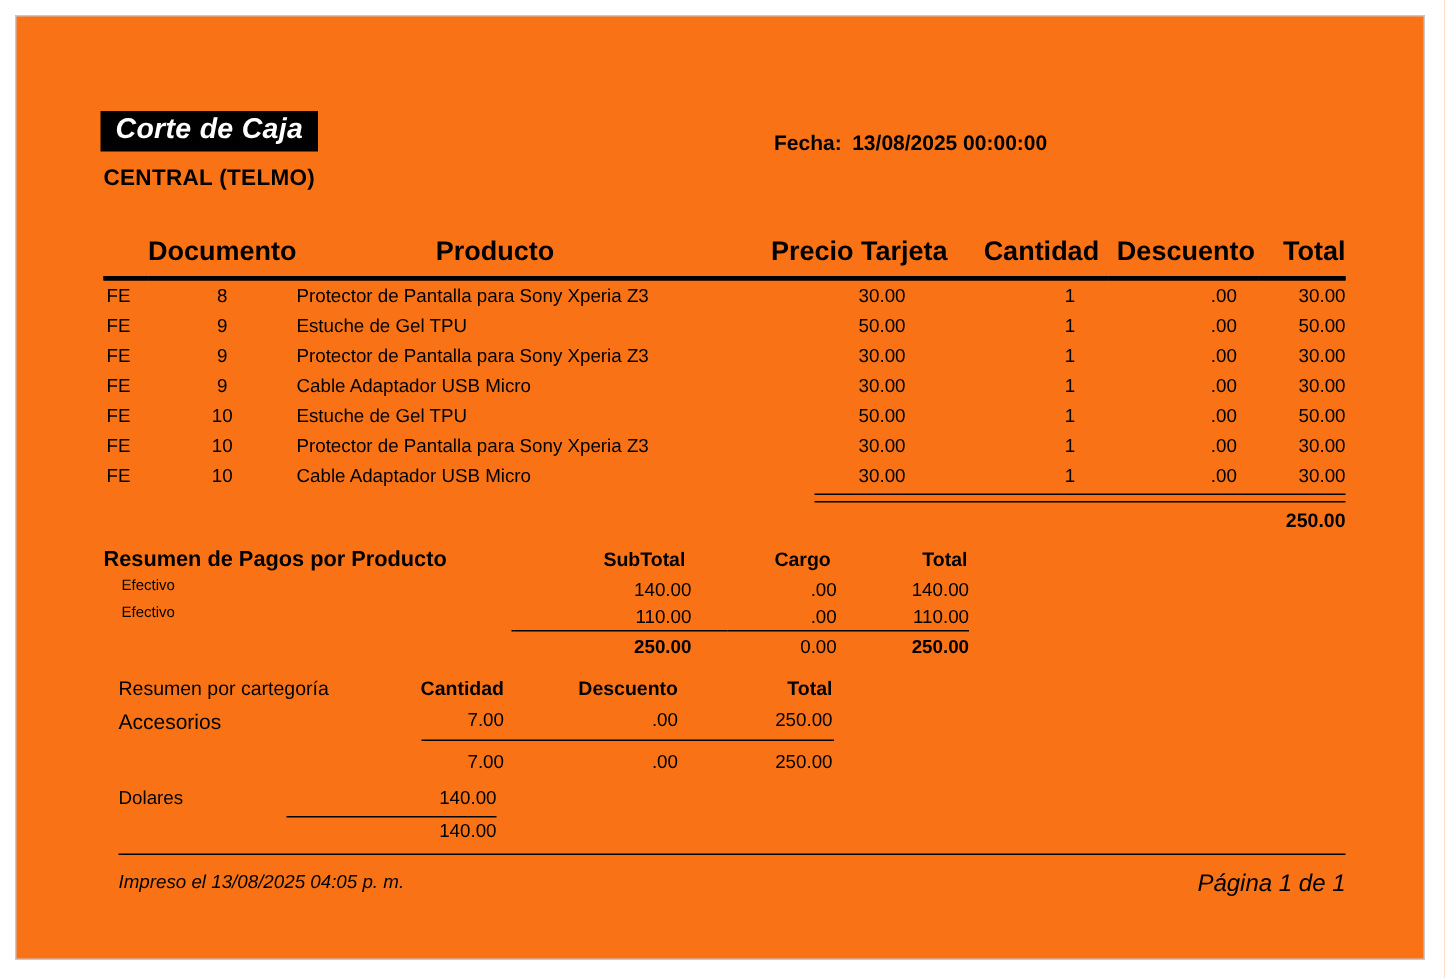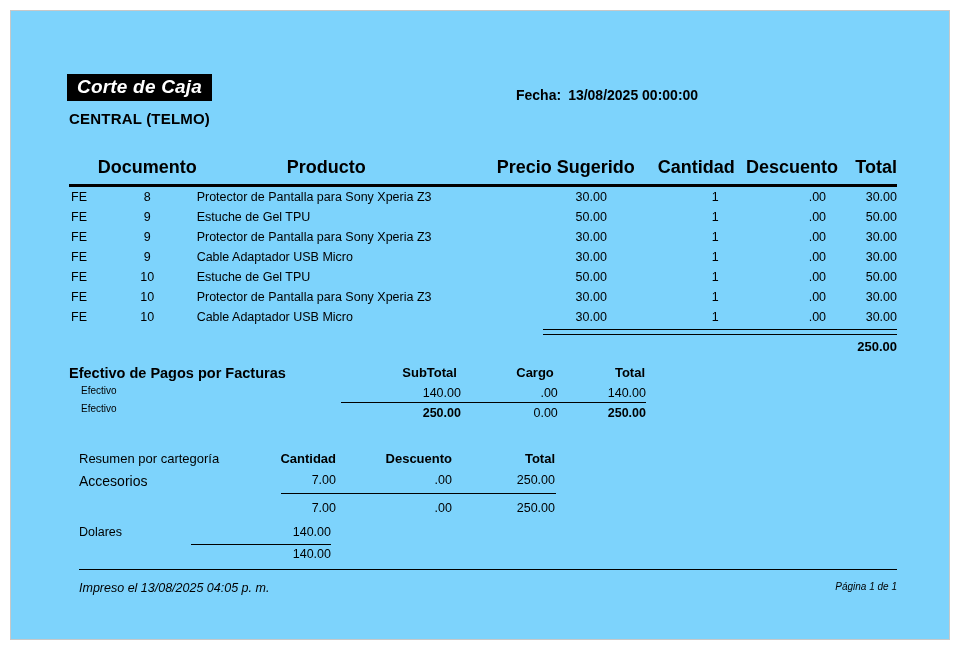--- a/index.html
+++ b/index.html
@@ -16,21 +16,21 @@
     overflow: hidden;
   }
 
   
   #page-sheet {
     position: absolute;
     left: 10px;
     top: 10px;
     width: 940px;
     height: 630px;
-    background: #7dd3fc;
+    background: #f97316;
     border: 1px solid #c8c8c8;
     box-sizing: border-box;
   }
 
   .report-body {
     position: absolute;
     left: 0;
     top: 0;
     width: 940px;
     height: 630px;
@@ -214,42 +214,42 @@
   #footer-rule {
     position: absolute; left: 68px; top: 558px; width: 818px;
     border-top: 1px solid #000000; height: 0;
   }
   #footer-left {
     position: absolute; left: 68px; top: 570px;
     font-size: 12.5px; font-style: italic;
   }
   #footer-right {
     position: absolute; right: 54px; top: 570px;
-    font-size: 10px; font-style: italic;
+    font-size: 16px; font-style: italic;
   }
 </style>
 </head>
 <body>
 
 <div id="page-sheet">
   <div class="report-body">
 
     <div id="title-box">Corte de Caja</div>
     <div id="branch-name">CENTRAL (TELMO)</div>
     <div id="date-line">
       <span class="lbl">Fecha:</span><span>13/08/2025 00:00:00</span>
     </div>
 
     <table id="items-table">
       <thead>
         <tr>
           <th class="c-doctype"></th>
           <th class="c-docnum">Documento</th>
           <th class="c-producto">Producto</th>
-          <th class="c-precio">Precio Sugerido</th>
+          <th class="c-precio">Precio Tarjeta</th>
           <th class="c-cant">Cantidad</th>
           <th class="c-desc">Descuento</th>
           <th class="c-total">Total</th>
         </tr>
       </thead>
       <tbody id="items-body">
           <tr>
             <td class="c-doctype">FE</td>
             <td class="c-docnum">8</td>
             <td class="c-producto">Protector de Pantalla para Sony Xperia Z3</td>
@@ -311,40 +311,46 @@
             <td class="c-cant">1</td>
             <td class="c-desc">.00</td>
             <td class="c-total">30.00</td>
           </tr>
         </tbody>
     </table>
 
     <div id="items-grand-rule"></div>
     <div id="items-grand-total">250.00</div>
 
-    <div id="payments-title">Efectivo de Pagos por Facturas</div>
+    <div id="payments-title">Resumen de Pagos por Producto</div>
     <div class="pay-label" id="pay-label-0">Efectivo</div>
     <div class="pay-label" id="pay-label-1">Efectivo</div>
 
     <table id="payments-table">
       <thead>
         <tr>
           <th class="p-name"></th>
           <th class="p-sub">SubTotal</th>
           <th class="p-cargo">Cargo</th>
           <th class="p-tot">Total</th>
         </tr>
       </thead>
       <tbody id="payments-body">
           <tr>
             <td class="p-name"></td>
             <td class="p-sub">140.00</td>
             <td class="p-cargo">.00</td>
             <td class="p-tot">140.00</td>
           </tr>
+          <tr>
+            <td class="p-name"></td>
+            <td class="p-sub">110.00</td>
+            <td class="p-cargo">.00</td>
+            <td class="p-tot">110.00</td>
+          </tr>
           <tr class="totals-row">
             <td class="p-name"></td>
             <td class="p-sub">250.00</td>
             <td class="p-cargo">0.00</td>
             <td class="p-tot">250.00</td>
           </tr>
         </tbody>
     </table>
 
     <div id="category-title">Resumen por cartegoría</div>

